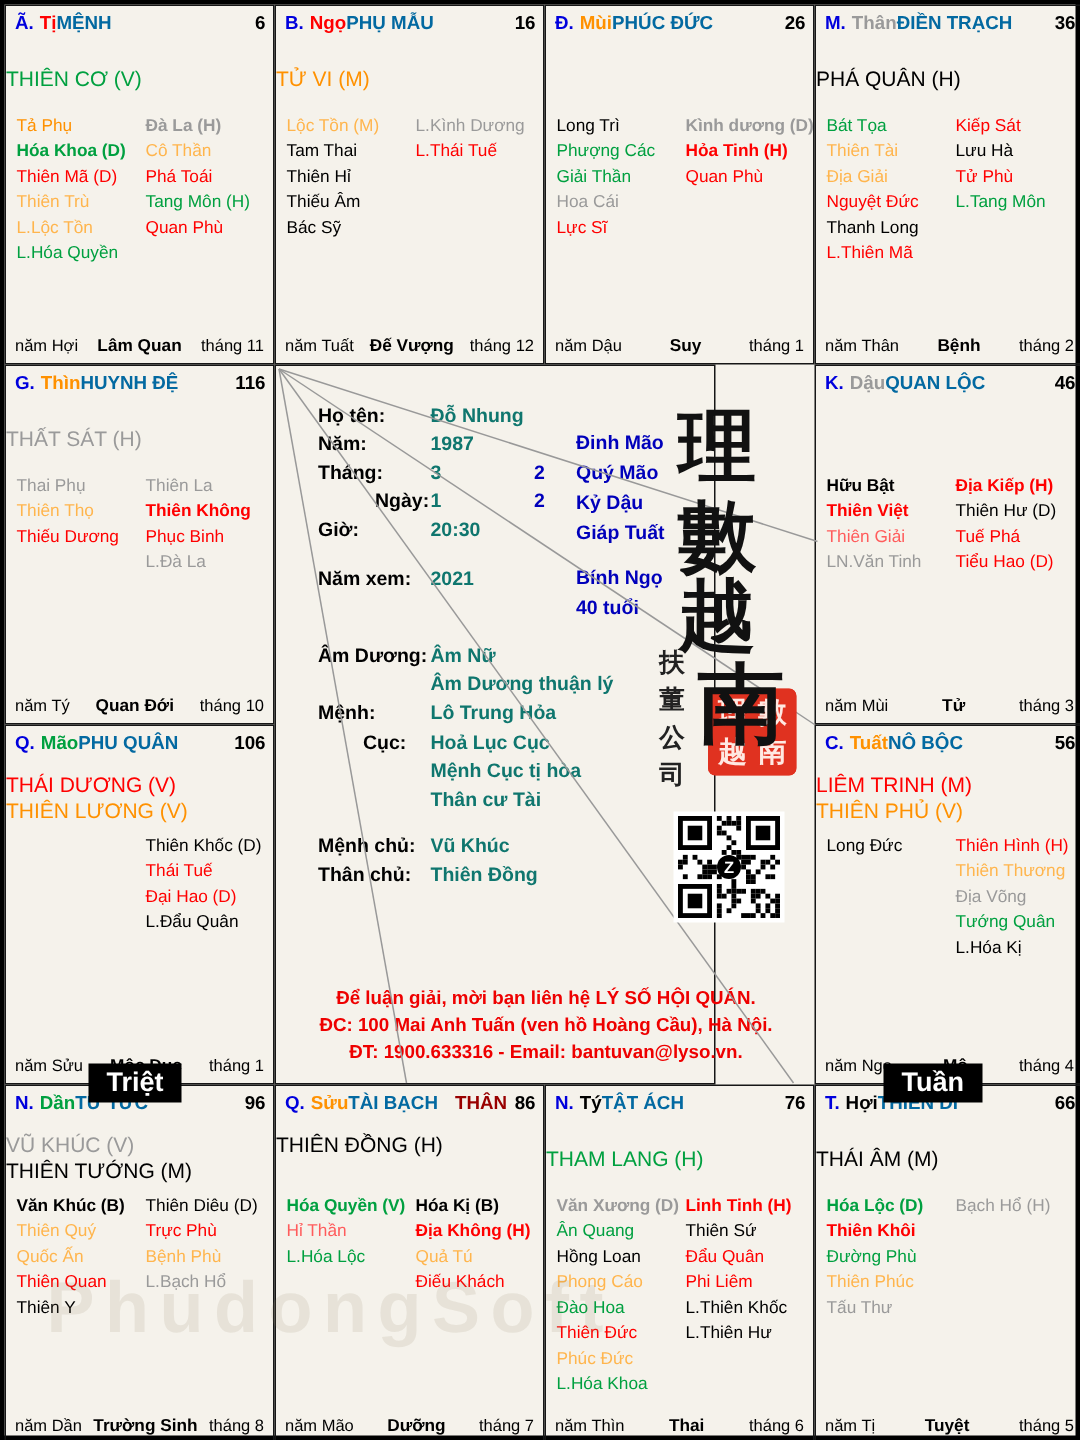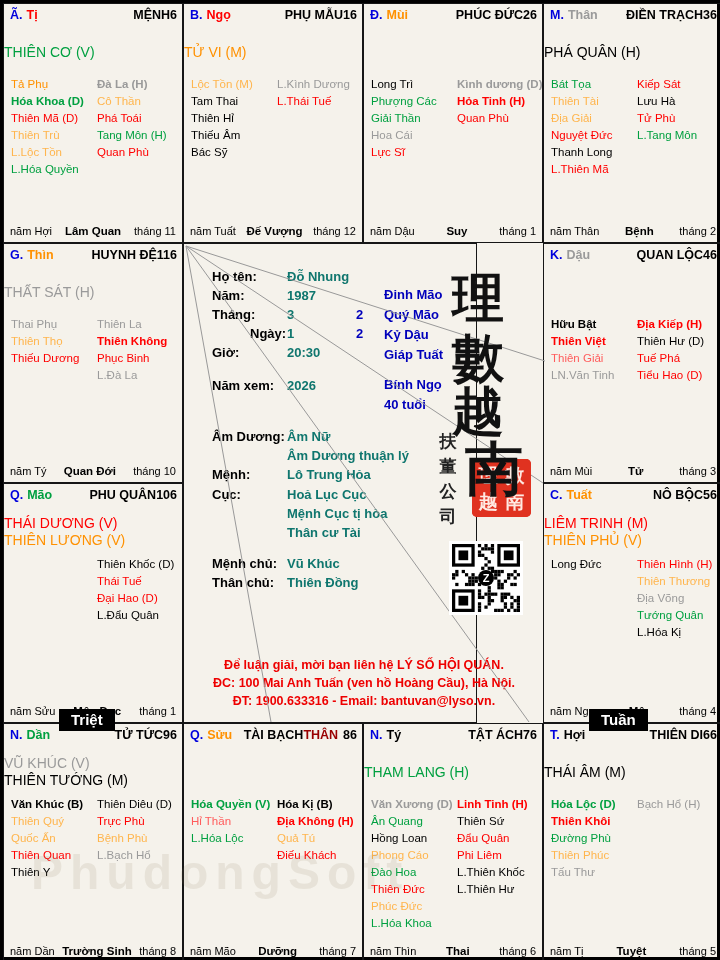--- a/index.html
+++ b/index.html
@@ -3,21 +3,21 @@
 <meta charset="utf-8">
 <style>
   *{margin:0;padding:0;box-sizing:border-box}
   html,body{width:720px;height:960px;overflow:hidden}
   body{position:relative;font-family:"Liberation Sans",sans-serif;background:#f5f2eb;color:#000}
   #board{position:absolute;left:0;top:0;width:720px;height:960px;border:3px solid #000;background:#f5f2eb}
   .cell{position:absolute;width:180px;height:240px;border:1px solid #161616}
   .hdr{position:absolute;top:4px;left:6px;right:5px;display:flex;align-items:baseline;font-size:12.5px;font-weight:bold;white-space:nowrap}
   .stem{color:#0000dd}
   .branch{margin-left:4px}
-  .pal{flex:1;text-align:right;color:#000000}
+  .pal{flex:1;text-align:left;color:#0369a1}
   .extra{color:#990000;margin-right:5px}
   .num{color:#000}
   .titles{position:absolute;top:31px;left:0;right:0;text-align:left;font-weight:normal;font-size:14px;line-height:16.5px}
   .titles.single{padding-top:9px}
   .cols{position:absolute;top:72px;left:7px;right:2px;font-size:11.5px;line-height:17px;white-space:nowrap}
   .colL{position:absolute;left:0;top:0}
   .colR{position:absolute;left:86px;top:0}
   .star{display:block}
   .b{font-weight:bold}
   .c-o{color:#ff9100}.c-p{color:#ffb54d}.c-r{color:#ff0000}.c-lr{color:#ff5c5c}
@@ -32,21 +32,21 @@
   .pillar{left:200px;color:#0000bb}
   .callig{position:absolute;left:264px;width:60px;text-align:center;font-family:"DejaVu Serif","Liberation Serif",serif;font-size:52px;font-weight:bold;color:#111;line-height:1;z-index:4}
   .callig.last{left:280px;font-size:58px;z-index:6}
   .smallchar{position:absolute;left:252px;width:24px;text-align:center;font-family:"DejaVu Serif","Liberation Serif",serif;font-size:17px;font-weight:bold;color:#222;z-index:4}
   #seal{position:absolute;left:288px;top:215px;width:59px;height:58px;background:#e03220;border-radius:5px;z-index:3;
         display:grid;grid-template-columns:1fr 1fr;align-items:center;justify-items:center;padding:3px;
         font-family:"DejaVu Serif","Liberation Serif",serif;font-weight:bold;color:#ffe9e2;font-size:19px;line-height:1;box-shadow:0 0 0 1px #e03220 inset}
   #qrbox{position:absolute;left:265px;top:297px;width:74px;height:74px;background:#fff;padding:3px;z-index:5}
   #contact{position:absolute;left:0;width:360px;text-align:center;color:#ee0000;font-weight:bold;font-size:12.5px;white-space:nowrap}
   .cline{position:absolute;left:0;width:360px;text-align:center}
-  .marker{position:absolute;background:#000;color:#fff;font-weight:bold;font-size:15px;padding:2px 12px 3px;z-index:30;white-space:nowrap}
+  .marker{position:absolute;background:#000;color:#fff;font-weight:bold;font-size:18px;padding:2px 12px 3px;z-index:30;white-space:nowrap}
   #triet{left:56px;top:706px}
   #tuan{left:586px;top:706px}
   #fanlines{position:absolute;left:0;top:0;z-index:2;pointer-events:none}
   #wm{position:absolute;left:28px;top:842px;font-size:48px;font-weight:bold;letter-spacing:7px;color:rgba(139,125,96,0.13);z-index:1;pointer-events:none}
 </style>
 </head>
 <body>
 
 <div id="board">
   <svg id="fanlines" width="720" height="960">
@@ -325,20 +325,21 @@
       </div>
       <div class="cell" style="left: 180px; top: 720px;">
         <div class="hdr">
           <span class="stem">Q.</span>
           <span class="branch c-o">Sửu</span>
           <span class="pal">TÀI BẠCH</span>
           <span class="extra">THÂN</span>
           <span class="num">86</span>
         </div>
         <div class="titles">
+          <span class="star c-k">THIÊN ĐỒNG (H)</span>
         </div>
         <div class="cols">
           <div class="colL">
             <span class="star c-g b">Hóa Quyền (V)</span>
             <span class="star c-lr">Hỉ Thần</span>
             <span class="star c-g">L.Hóa Lộc</span>
           </div>
           <div class="colR">
             <span class="star c-k b">Hóa Kị (B)</span>
             <span class="star c-r b">Địa Không (H)</span>
@@ -426,27 +427,27 @@
         <div class="ival" style="top: 44px;">1987</div>
         <div class="ilabel" style="top: 63px;">Tháng:</div>
         <div class="ival" style="top: 63px;">3</div>
         <div class="ival2" style="top: 63px;">2</div>
         <div class="ilabel" style="top: 82px; margin-left: 38px;">Ngày:</div>
         <div class="ival" style="top: 82px;">1</div>
         <div class="ival2" style="top: 82px;">2</div>
         <div class="ilabel" style="top: 101px;">Giờ:</div>
         <div class="ival" style="top: 101px;">20:30</div>
         <div class="ilabel" style="top: 134px;">Năm xem:</div>
-        <div class="ival" style="top: 134px;">2026</div>
+        <div class="ival" style="top: 134px;">2021</div>
         <div class="ilabel" style="top: 185px;">Âm Dương:</div>
         <div class="ival" style="top: 185px; text-align: right;">Âm Nữ</div>
         <div class="ival" style="top: 204px; text-align: right;">Âm Dương thuận lý</div>
         <div class="ilabel" style="top: 223px;">Mệnh:</div>
         <div class="ival" style="top: 223px;">Lô Trung Hỏa</div>
-        <div class="ilabel" style="top: 243px;">Cục:</div>
+        <div class="ilabel" style="top: 243px; margin-left: 30px;">Cục:</div>
         <div class="ival" style="top: 243px;">Hoả Lục Cục</div>
         <div class="ival" style="top: 262px;">Mệnh Cục tị hòa</div>
         <div class="ival" style="top: 281px;">Thân cư Tài</div>
         <div class="ilabel" style="top: 312px;">Mệnh chủ:</div>
         <div class="ival" style="top: 312px;">Vũ Khúc</div>
         <div class="ilabel" style="top: 331px;">Thân chủ:</div>
         <div class="ival" style="top: 331px;">Thiên Đồng</div>
       </div>
     <div id="pillars">
         <div class="pillar" style="top: 43px;">Đinh Mão</div>

